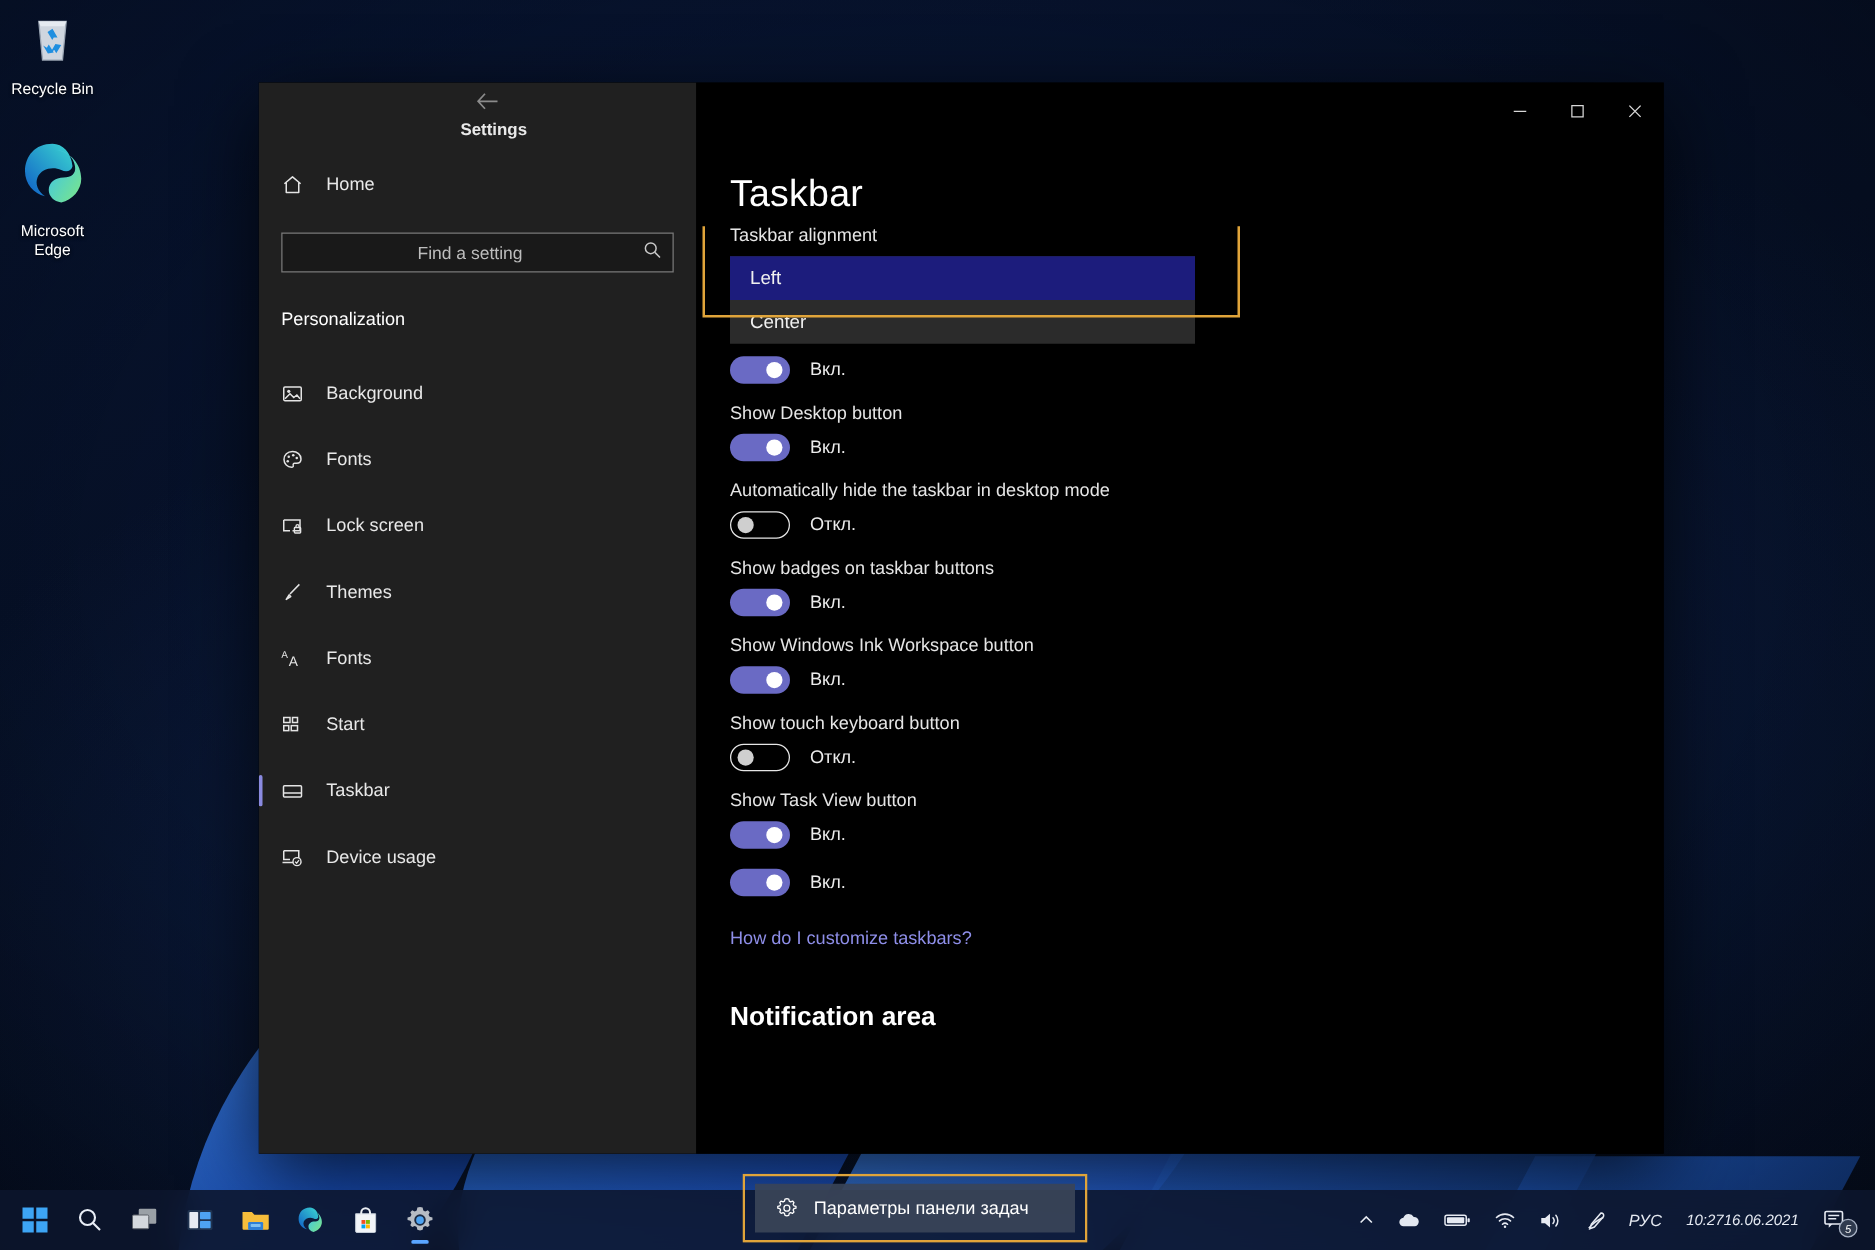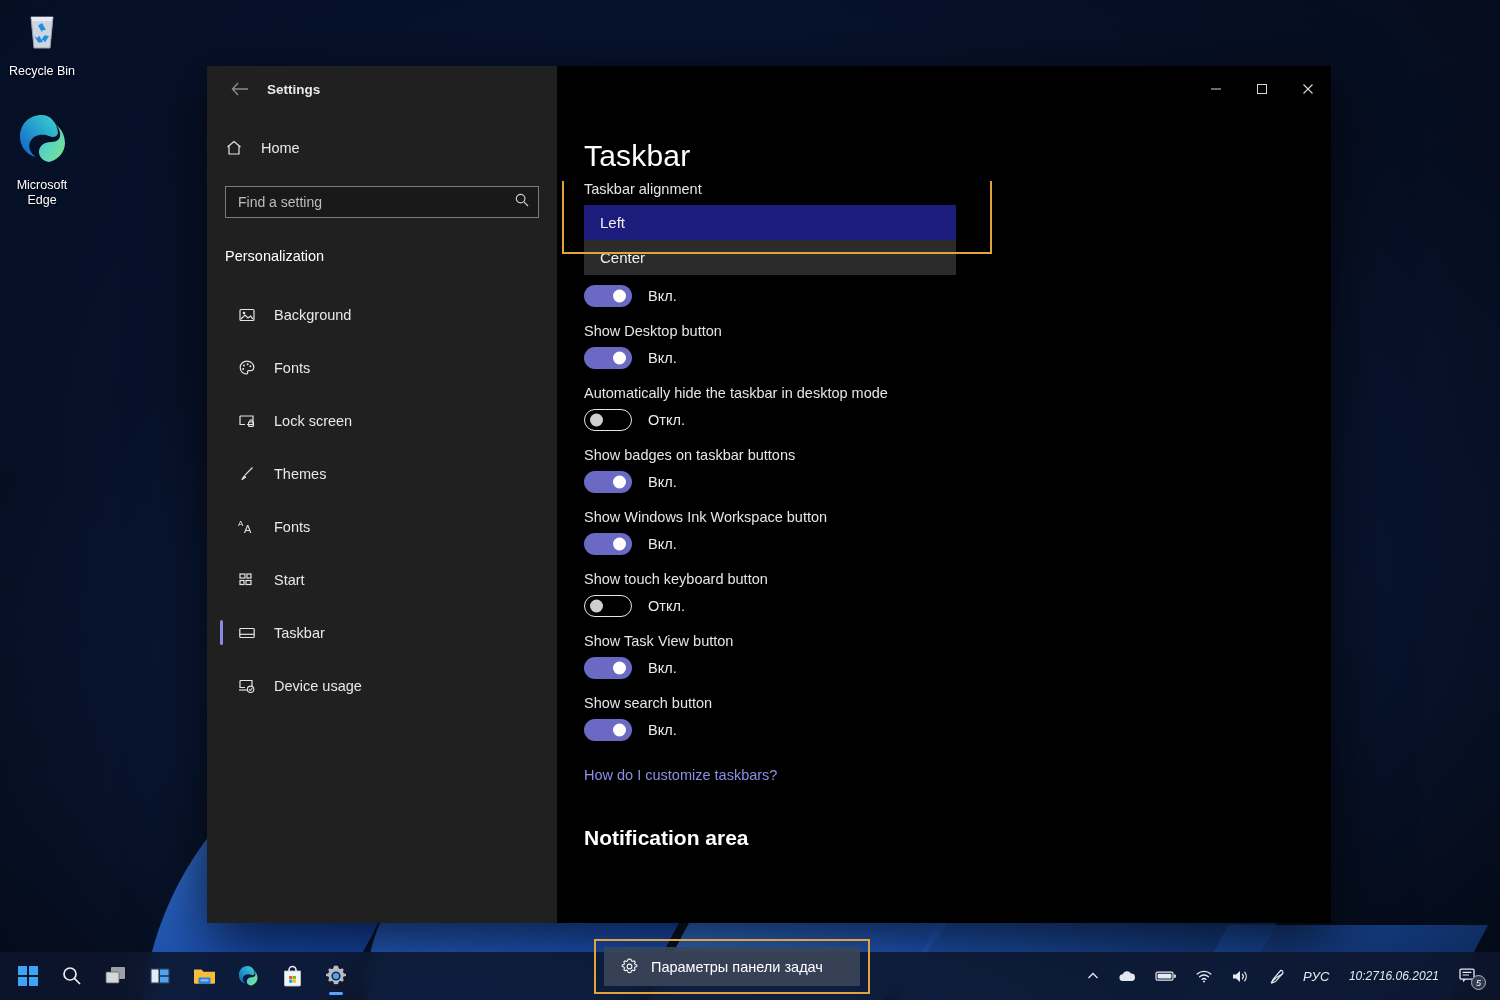--- a/index.html
+++ b/index.html
@@ -89,20 +89,21 @@
   #nav-pane {
     width: 350px;
     background: #202020;
     flex: none;
     position: relative;
   }
   #titlebar-left {
     height: 46px;
     display: flex; align-items: center;
     padding-left: 16px;
+    flex-direction: column;
   }
   #back-button {
     width: 34px; height: 30px;
     display: flex; align-items: center; justify-content: center;
     color: #8b8b8b;
   }
   #app-title {
     margin-left: 10px;
     color: #e9e9e9;
     font-size: 13.5px;
@@ -130,29 +131,30 @@
     background: #191919;
     border: 1px solid #7a7a7a;
     display: flex; align-items: center;
     padding: 0 8px 0 12px;
   }
   #search-input {
     flex: 1;
     background: transparent; border: 0; outline: none;
     color: #ec4899; font-size: 14px;
     font-family: "Liberation Sans", sans-serif;
+    text-align: center;
   }
   #search-input::placeholder { color: #bdbdbd; }
   #group-title {
     margin: 30px 0 0 18px;
     color: #fff;
     font-size: 14.5px;
     font-weight: 400;
   }
-  #nav-list { margin-top: 24px; padding-left: 13px; }
+  #nav-list { margin-top: 24px; }
   #nav-list .nav-row { height: 53px; }
   .nav-row.active::before {
     content: "";
     position: absolute;
     left: 0; top: 14px;
     width: 3px; height: 25px;
     background: var(--accent, #8a8ae0);
     border-radius: 2px;
   }
 
@@ -607,21 +609,20 @@
         <div class="section-label">Show Task View button</div>
         <div class="toggle-row">
           <div class="toggle on">
               <span class="knob"></span>
             </div>
           <span class="toggle-label">Вкл.</span>
         </div>
       </div>
 
       <div class="setting-row">
-        <div class="section-label">Show search button</div>
         <div class="toggle-row">
           <div class="toggle on">
               <span class="knob"></span>
             </div>
           <span class="toggle-label">Вкл.</span>
         </div>
       </div>
 
       <a id="help-link" href="#">How do I customize taskbars?</a>
 

